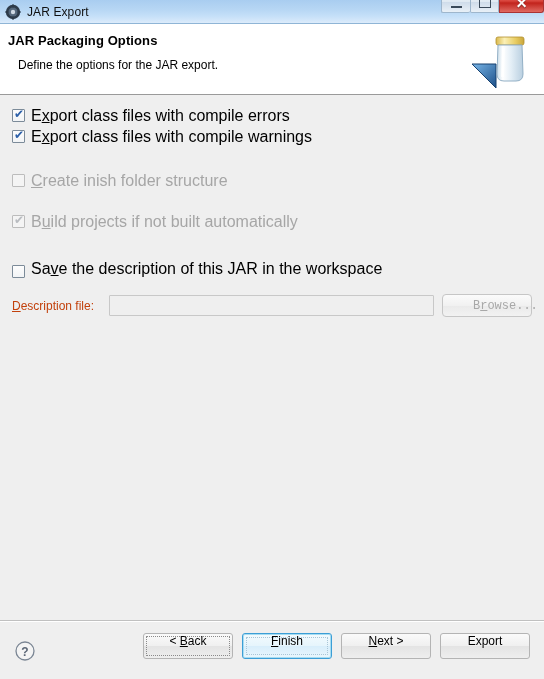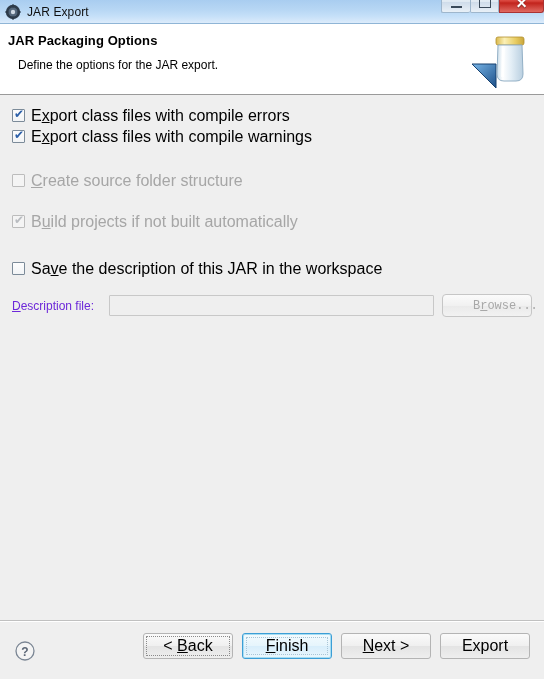--- a/index.html
+++ b/index.html
@@ -133,21 +133,21 @@
     margin-bottom: 7px;
   }
   .row {
     display: flex;
     align-items: center;
     height: 19px;
     margin-bottom: 2px;
   }
   .row.gap-top { margin-top: 25px; }
   .row.gap-top2 { margin-top: 22px; }
-  .row.gap-top3 { margin-top: 28px; }
+  .row.gap-top3 { margin-top: 28px; align-items: flex-end; }
 
   .cb {
     width: 13px;
     height: 13px;
     box-sizing: border-box;
     border: 1px solid #7c8b99;
     background: linear-gradient(to bottom, #fdfdfd 0%, #f2f4f6 100%);
     margin-right: 6px;
     flex: 0 0 13px;
     position: relative;
@@ -177,21 +177,21 @@
   .mn { text-decoration: underline; }
 
   .desc-row {
     display: flex;
     align-items: center;
     margin-top: 16px;
     margin-left: 0px;
   }
   .desc-label {
     font-size: 12px;
-    color: #6d28d9;
+    color: #c2410c;
     width: 97px;
     flex: 0 0 97px;
   }
   .desc-input {
     width: 325px;
     height: 21px;
     box-sizing: border-box;
     border: 1px solid #c8c8c8;
     background: #efefef;
     font-family: "Liberation Sans", sans-serif;
@@ -246,25 +246,24 @@
     gap: 9px;
   }
   .btn {
     width: 90px;
     height: 26px;
     box-sizing: border-box;
     border: 1px solid #b4b4b4;
     border-radius: 3px;
     background: linear-gradient(to bottom, #fafafa 0%, #f0f0f0 48%, #e4e4e4 52%, #eeeeee 100%);
     font-family: "Liberation Sans", sans-serif;
-    font-size: 16px;
+    font-size: 12px;
     color: #000;
     cursor: default;
     display: flex;
-    align-items: center;
     justify-content: center;
     position: relative;
     padding: 0;
   }
   .btn.focused::after {
     content: "";
     position: absolute;
     left: 2px; right: 2px; top: 2px; bottom: 2px;
     border: 1px dotted #8a8a8a;
     border-radius: 1px;
@@ -358,21 +357,21 @@
 
     <div class="row">
       <span class="cb">
         <span class="mark">✔</span>
       </span>
       <span class="cb-label"><span>E</span><span class="mn">x</span><span>port class files with compile warnings</span></span>
     </div>
 
     <div class="row gap-top">
       <span class="cb disabled"></span>
-      <span class="cb-label disabled"><span></span><span class="mn">C</span><span>reate source folder structure</span></span>
+      <span class="cb-label disabled"><span></span><span class="mn">C</span><span>reate inish folder structure</span></span>
     </div>
 
     <div class="row gap-top2">
       <span class="cb disabled">
         <span class="mark">✔</span>
       </span>
       <span class="cb-label disabled"><span>B</span><span class="mn">u</span><span>ild projects if not built automatically</span></span>
     </div>
 
     <div class="row gap-top3">

